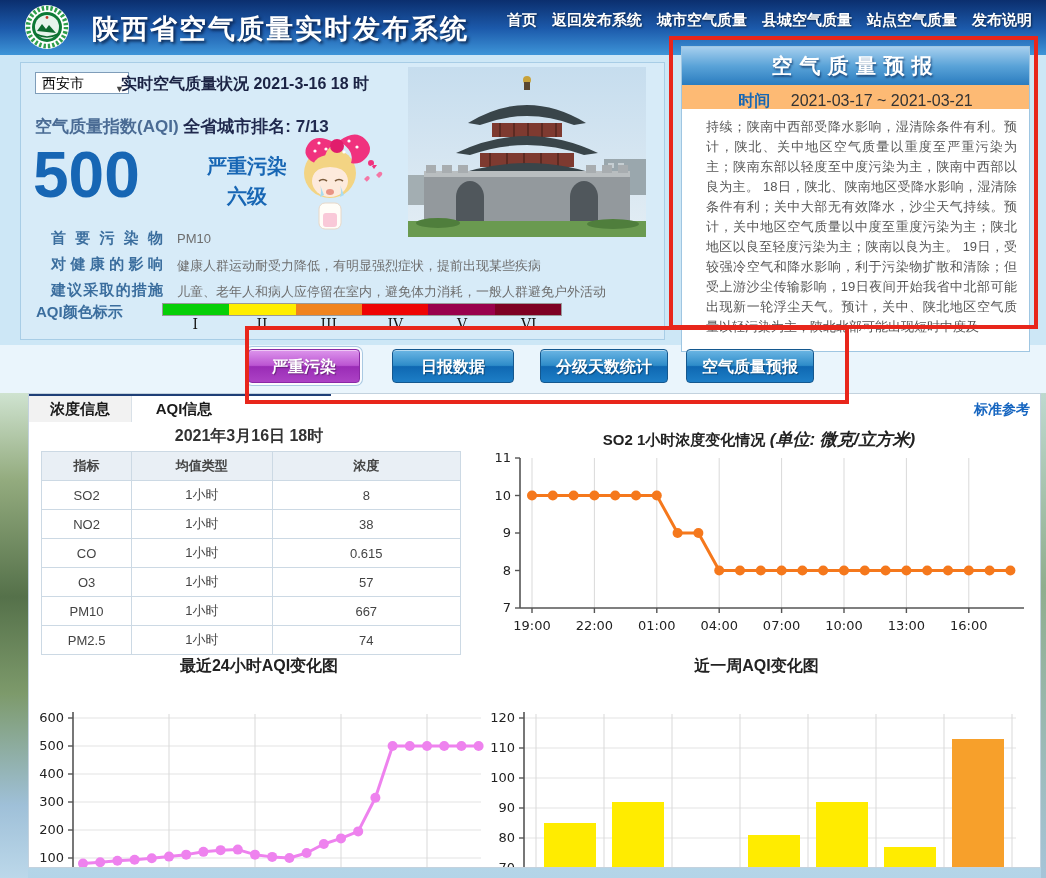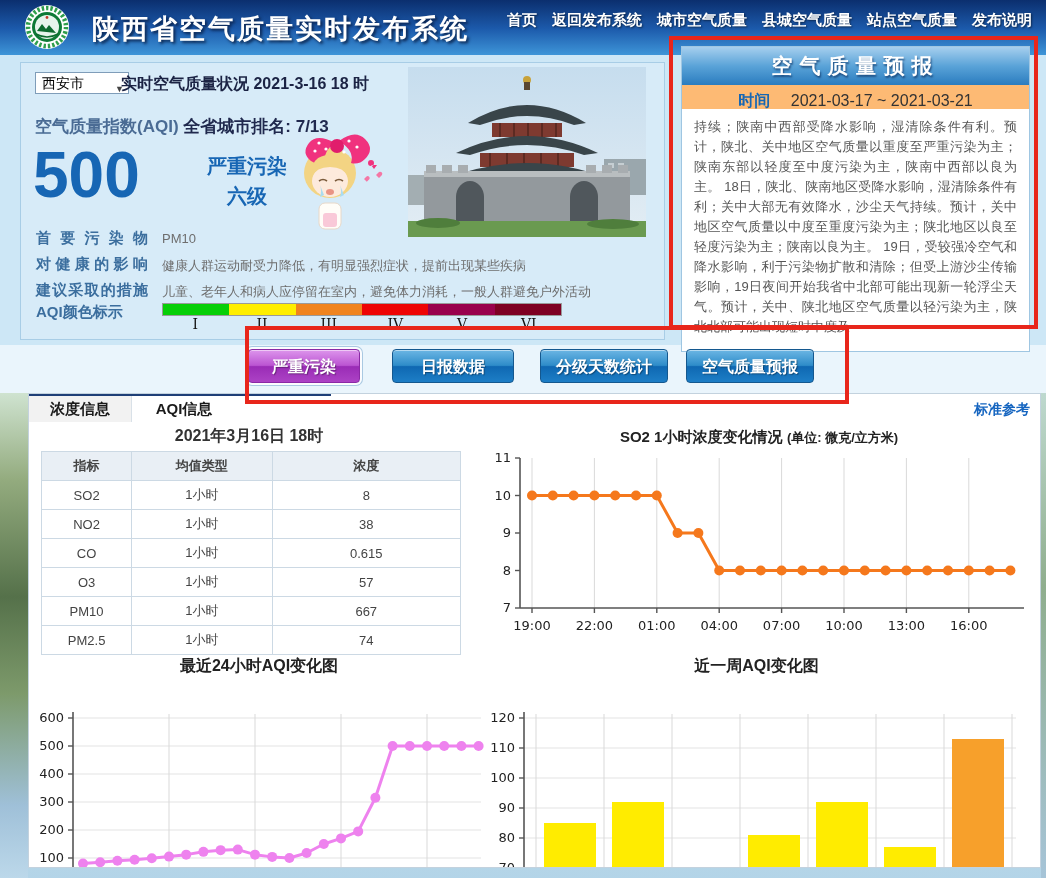--- a/index.html
+++ b/index.html
@@ -24,41 +24,41 @@
     border:1px solid #7f9db9; font-size:14px; color:#000; line-height:20px; padding-left:6px; cursor:pointer; }
   .city-select .arr { position:absolute; right:4px; top:6px; font-size:9px; color:#444; }
   .status-line { position:absolute; left:100px; top:11px; font-size:16px; font-weight:bold; color:#1b2344; white-space:nowrap; }
   .aqi-line { position:absolute; left:14px; top:52px; font-size:17px; font-weight:bold; white-space:nowrap; }
   .aqi-line .lab { color:#4a6b94; }
   .aqi-line .rank { color:#20294e; margin-left:0; }
   .aqi-big { position:absolute; left:12px; top:64px; font-size:64px; font-weight:bold; color:#1766b4; line-height:1.5; }
   .aqi-level { position:absolute; left:186px; top:88px; font-size:20px; font-weight:bold; color:#1766b4; text-align:center; line-height:1.5; }
   .girl { position:absolute; left:265px; top:56px; }
   .photo { position:absolute; left:387px; top:4px; width:238px; height:170px; }
-  .detail-rows { position:absolute; left:15px; top:166px; width:615px; }
+  .detail-rows { position:absolute; left:30px; top:166px; width:615px; }
   .drow { display:flex; min-height:26px; align-items:flex-start; }
   .dlab { width:126px; flex:0 0 126px; font-size:15px; font-weight:bold; color:#3b6e9e;
     text-align:justify; text-align-last:justify; padding-right:14px; }
   .dval { flex:1; font-size:13px; color:#6e6e6e; padding-top:2px; }
   .scalewrap { width:400px; }
   .scalebar { display:flex; height:13px; border:1px solid #9a9a9a; }
   .scalebar .seg { flex:1; }
   .scalelabels { display:flex; font-family:"DejaVu Serif","Liberation Serif",serif; font-size:14px; color:#111; }
   .scalelabels .seg { flex:1; text-align:center; }
 
   
   .forecast { position:absolute; left:681px; top:46px; width:349px; height:306px; background:#fff;
     border:1px solid #9fc6e2; overflow:hidden; }
   .fc-head { height:38px; background:linear-gradient(180deg,#a6cfee 0%,#5aa3d8 50%,#2a7cbf 100%);
     color:#fff; font-size:21px; font-weight:bold; letter-spacing:7px; text-align:center; line-height:38px;
     text-shadow:1px 2px 2px rgba(20,60,110,.8); }
   .fc-time { height:24px; background:#fdba74; text-align:center; line-height:32px; font-size:16px; }
   .fc-time .tl { color:#1767b3; font-weight:bold; margin-right:16px; }
   .fc-time .tv { color:#333; }
-  .fc-body { padding:8px 12px 0 12px; font-size:13px; color:#555; line-height:20px;
+  .fc-body { padding:8px 12px 0 24px; font-size:13px; color:#555; line-height:20px;
     text-align:justify; height:234px; overflow:hidden; }
 
   
   .redbox { position:absolute; border:4px solid #e8261b; pointer-events:none; z-index:60; }
   .redbox.fc { left:669px; top:36px; width:369px; height:293px; }
   .redbox.btns { left:245px; top:326px; width:604px; height:78px; }
 
   
   .btn { position:absolute; top:349px; height:34px; border-radius:4px; color:#fff; font-size:16px; font-weight:bold;
     text-align:center; line-height:33px; cursor:pointer; text-shadow:1px 1px 1px rgba(0,0,0,.35);
@@ -82,21 +82,21 @@
 
   .tbl-title { position:absolute; left:10px; top:32px; width:420px; text-align:center;
     font-size:16px; font-weight:bold; color:#333; }
   .tbl { position:absolute; left:12px; top:57px; width:420px; border-collapse:collapse; }
   .tbl th { background:#e9eff5; font-size:13.5px; color:#333; font-weight:bold; }
   .tbl th, .tbl td { border:1px solid #ccd9e4; height:29px; text-align:center; font-size:13px; color:#444; }
   .tbl .c0 { width:90px; } .tbl .c1 { width:140px; } .tbl .c2 { width:188px; }
 
   .so2-title { position:absolute; left:450px; top:34px; width:560px; text-align:center; color:#222; white-space:nowrap; }
   .so2-title .main { font-size:15px; font-weight:bold; }
-  .so2-title .unit { font-size:13px; font-weight:bold; }
+  .so2-title .unit { font-size:17px; font-weight:bold;font-style:italic; }
   .chart-so2 { position:absolute; left:455px; top:50px; }
 
   .sub-title { position:absolute; top:262px; text-align:center; font-size:16px; font-weight:bold; color:#222; }
   .sub-title.l { left:10px; width:440px; }
   .sub-title.r { left:455px; width:545px; }
   .chart-24h { position:absolute; left:8px; top:284px; }
   .chart-week { position:absolute; left:455px; top:284px; }
 
   svg text { font-family:"DejaVu Sans","Liberation Sans",sans-serif; }
 

